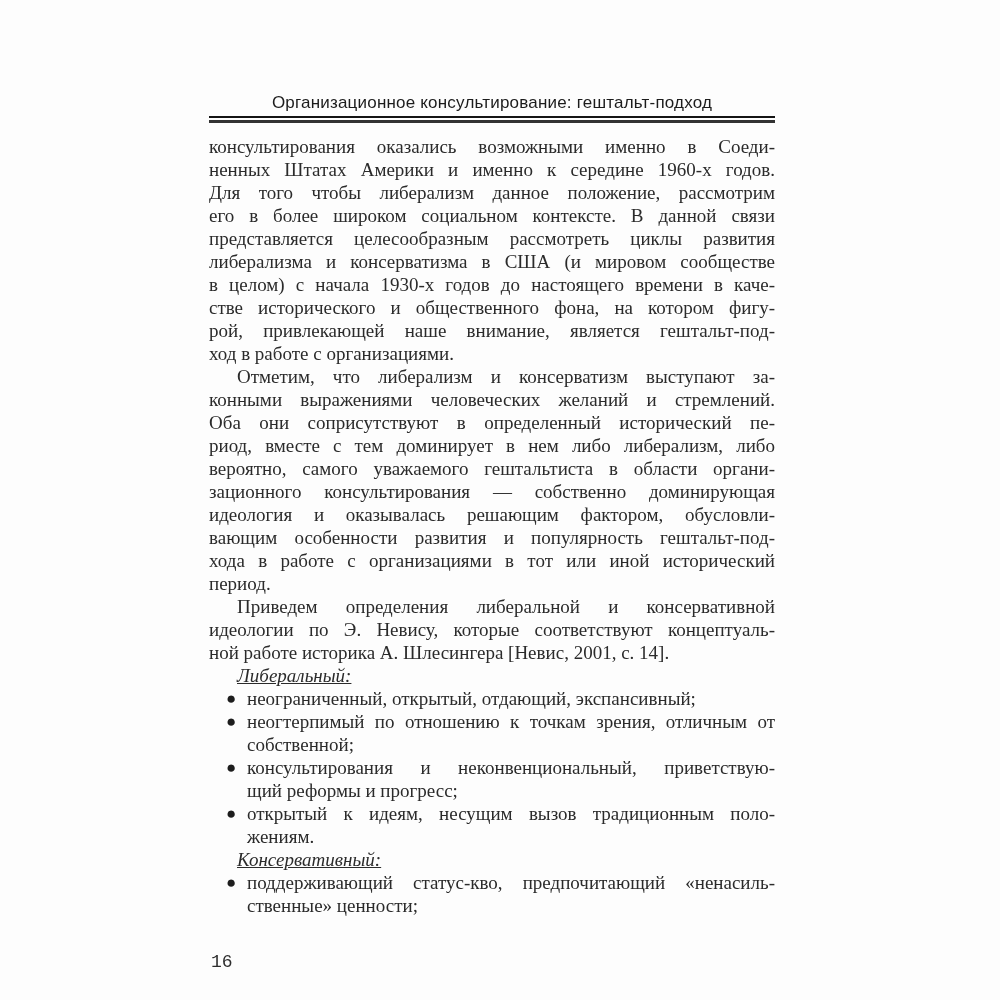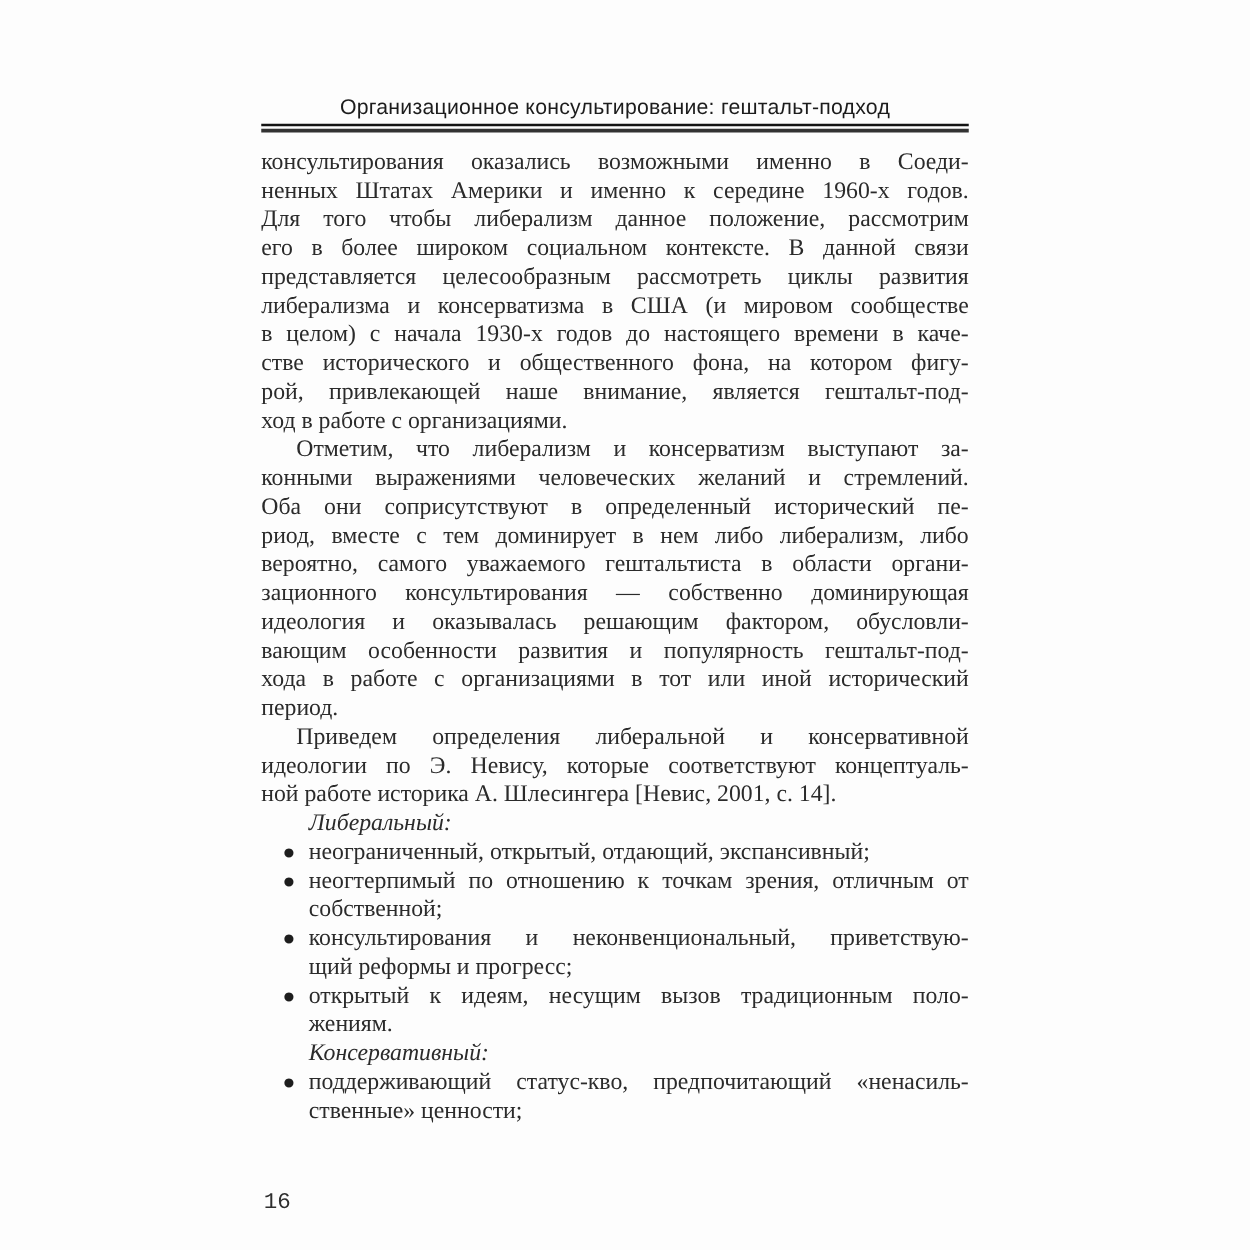--- a/index.html
+++ b/index.html
@@ -12,21 +12,21 @@
     width: 1000px;
     height: 1000px;
     background: #fdfdfd;
     overflow: hidden;
     font-family: "Liberation Serif", "DejaVu Serif", serif;
     color: #2b2b2b;
   }
   .column {
     position: absolute;
     left: 209px;
-    top: 75px;
+    top: 92px;
     width: 566px;
   }
   .running-header {
     font-family: "Liberation Sans", "DejaVu Sans", sans-serif;
     font-size: 17px;
     line-height: 22px;
     text-align: center;
     color: #1c1c1c;
     letter-spacing: 0.2px;
   }
@@ -48,22 +48,23 @@
     white-space: nowrap;
   }
   .line.last {
     text-align-last: left;
   }
   .line.indent {
     text-indent: 28px;
   }
   .italic-heading {
     font-style: italic;
-    margin-left: 38px;
+    margin-left: 28px;
     line-height: 23px;
+    text-decoration: underline;
   }
   .bullet-item {
     display: flex;
   }
   .bullet-dot {
     flex: 0 0 38px;
     box-sizing: border-box;
     padding-left: 17px;
     line-height: 23px;
     font-size: 17px;

